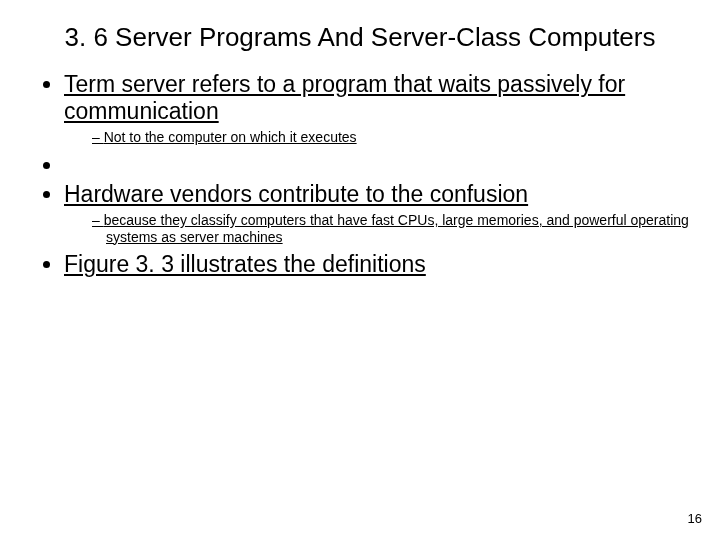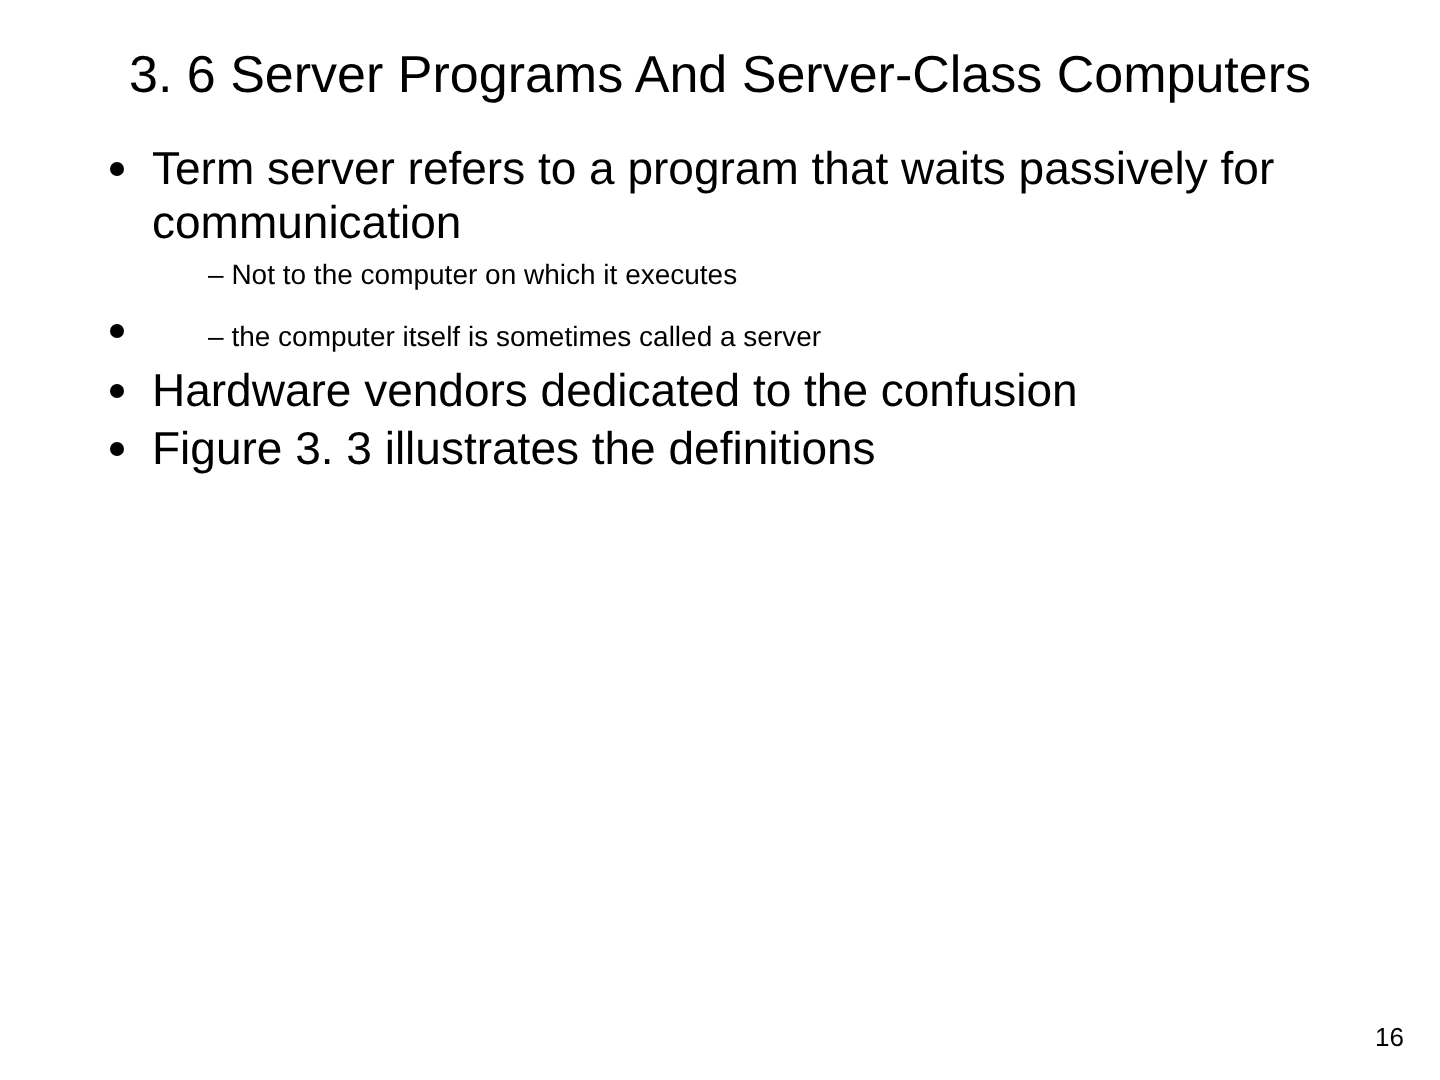--- a/index.html
+++ b/index.html
@@ -19,22 +19,23 @@
     padding: 22px 30px 20px 30px;
   }
   .title {
     font-size: 26px;
     text-align: center;
     margin: 0 0 18px 0;
     font-weight: normal;
   }
   ul.level1 {
     list-style: disc;
-    margin: 12px;
+    margin: 0;
     padding-left: 34px;
+    text-decoration: underline;
   }
   ul.level1 > li {
     font-size: 23px;
     line-height: 1.18;
     margin: 2px 0 0 0;
     padding: 0;
   }
   ul.level2 {
     list-style: none;
     margin: 4px 0 6px 0;
@@ -64,26 +65,26 @@
   <h1 class="title">3. 6  Server Programs And Server-Class Computers</h1>
 
   <ul class="level1">
     <li>
       <span>Term server refers to a program that waits passively for communication</span>
       <ul class="level2">
         <li><span>Not to the computer on which it executes</span></li>
       </ul>
     </li>
     <li>
-      <ul class="level2">
-        <li><span>the computer itself is sometimes called a server</span></li>
-      </ul>
     </li>
     <li>
-      <span>Hardware vendors dedicated to the confusion</span>
+      <span>Hardware vendors contribute to the confusion</span>
+      <ul class="level2">
+        <li><span>because they classify computers that have fast CPUs, large memories, and powerful operating systems as  server  machines</span></li>
+      </ul>
     </li>
     <li>
       <span>Figure 3. 3 illustrates the definitions</span>
     </li>
   </ul>
 
   <div class="pagenum">16</div>
 </div>
 
 </body></html>

